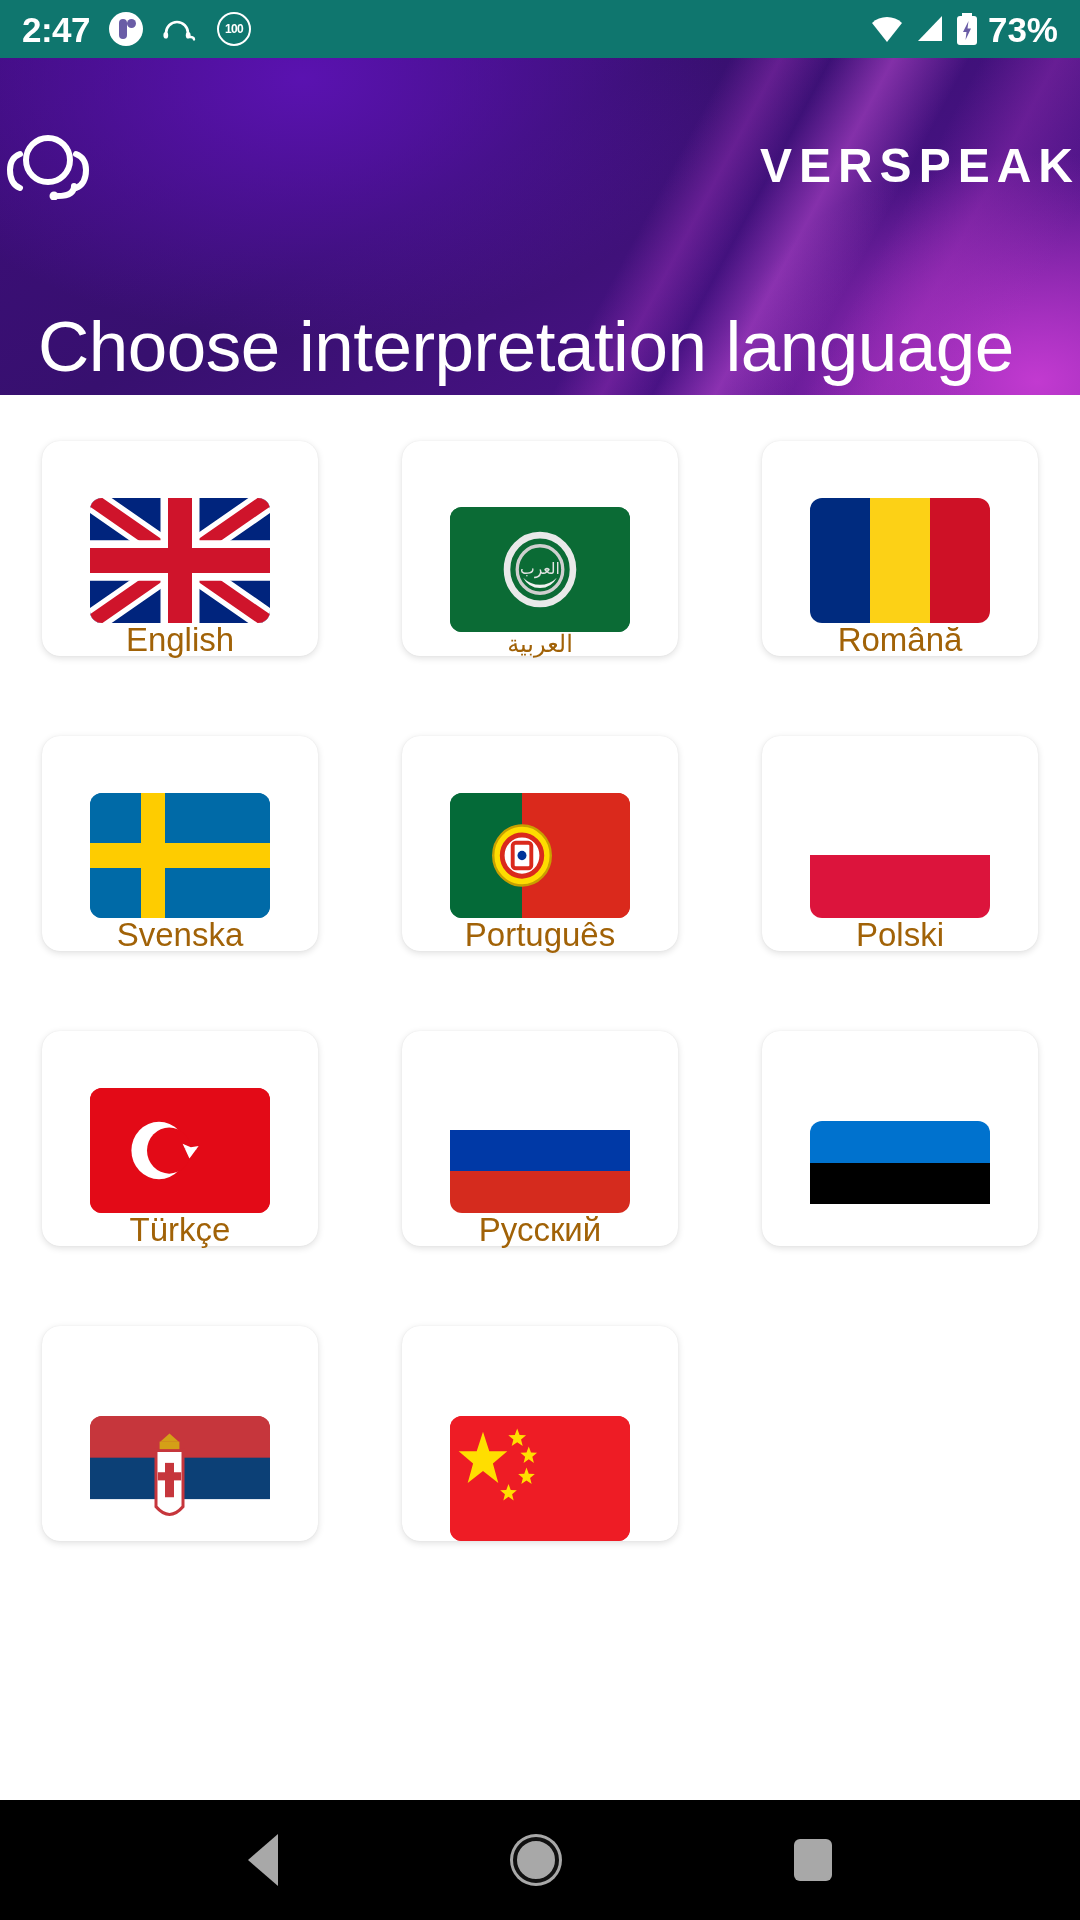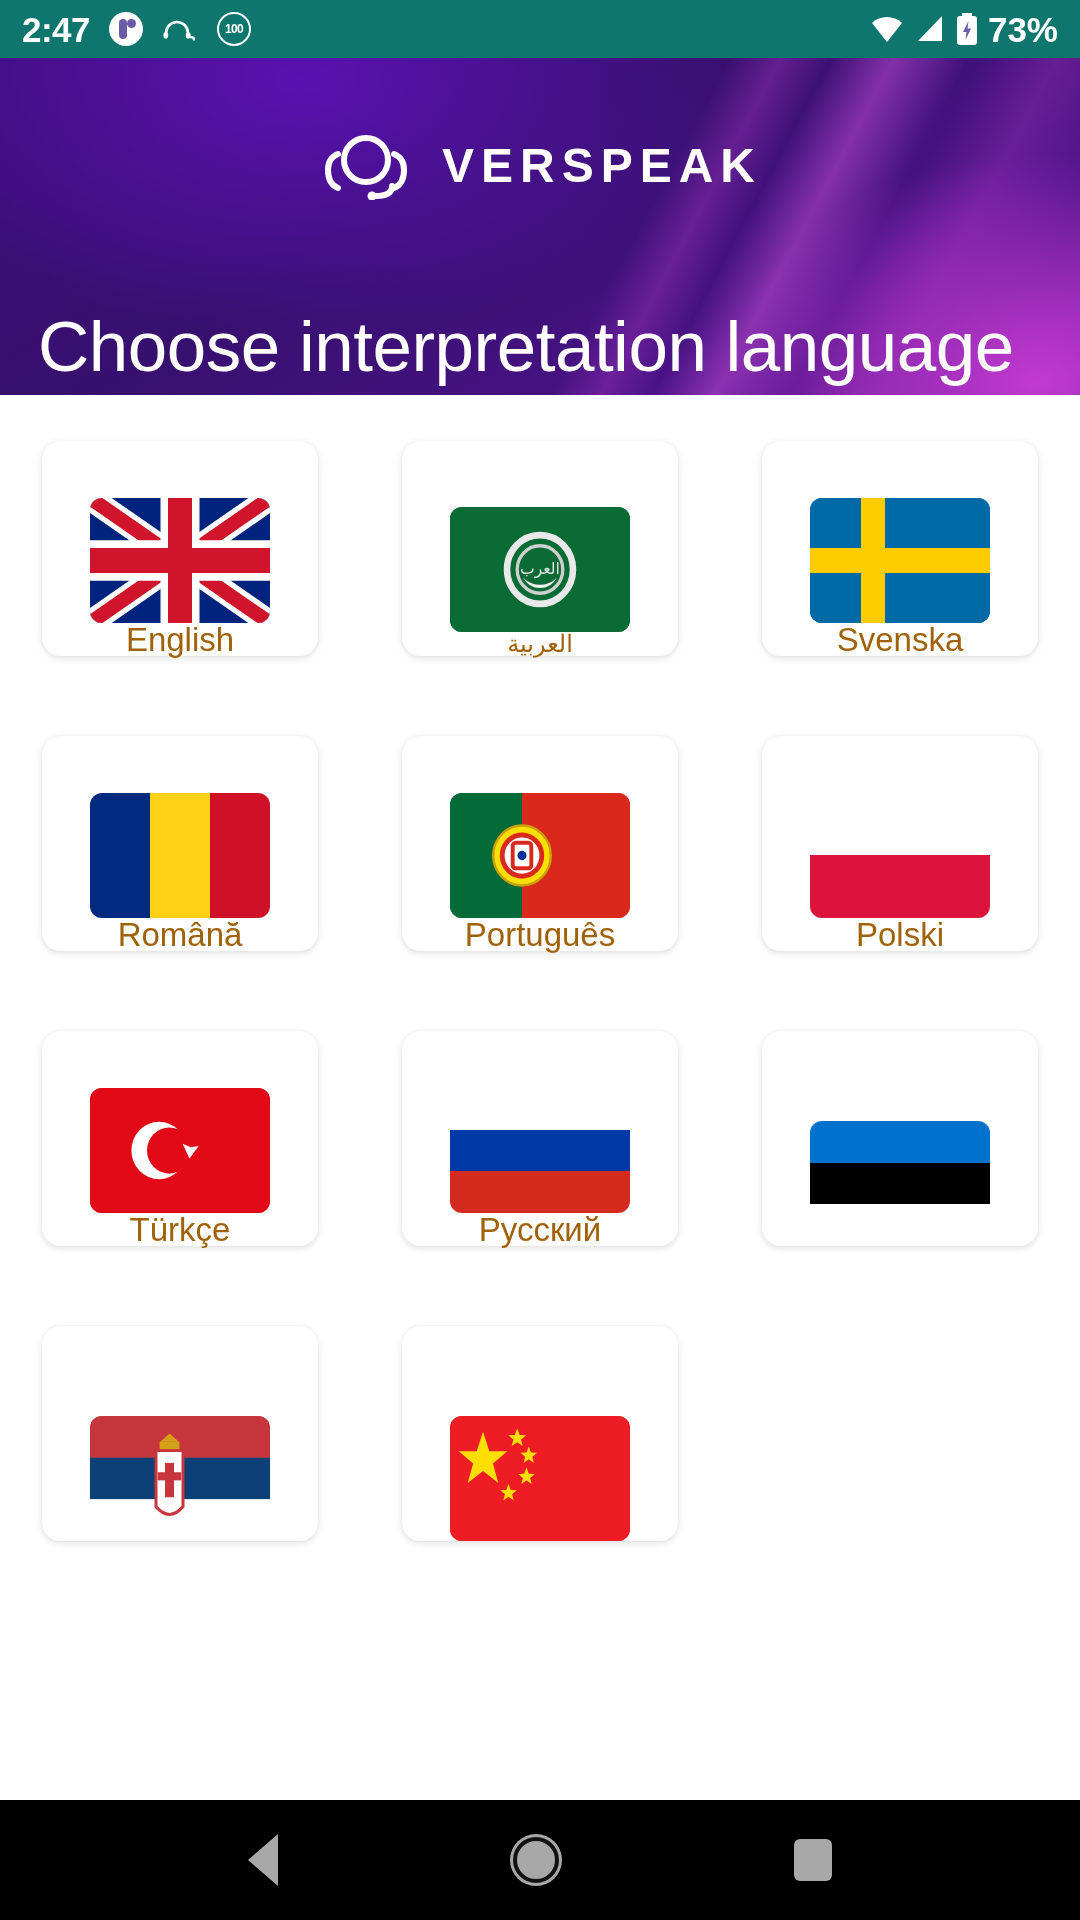--- a/index.html
+++ b/index.html
@@ -53,21 +53,21 @@
     background:
       linear-gradient(118deg, rgba(255,255,255,0) 58%, rgba(196,64,210,0.30) 62%, rgba(255,255,255,0) 66%),
       linear-gradient(118deg, rgba(255,255,255,0) 66%, rgba(214,86,226,0.45) 71%, rgba(255,255,255,0) 77%),
       linear-gradient(118deg, rgba(255,255,255,0) 78%, rgba(170,52,190,0.35) 84%, rgba(255,255,255,0) 92%),
       radial-gradient(ellipse 680px 420px at 28% 6%, #5a12b0 0%, rgba(90,18,176,0) 62%),
       radial-gradient(ellipse 520px 380px at 96% 96%, #c23ad0 0%, rgba(194,58,208,0) 60%),
       linear-gradient(150deg, #3d0d7a 0%, #37106f 40%, #471283 72%, #6b1a9e 100%);
   }
   .logo-row {
     position: absolute; left: 0; right: 0; top: 72px;
-    display: flex; align-items: center; justify-content: center; gap: 28px;
+    display: flex; align-items: center; justify-content: space-between; gap: 28px;
   }
   .logo-mark { width: 96px; height: 70px; }
   .logo-text {
     color: #ffffff; font-size: 48px; font-weight: 700;
     letter-spacing: 7px;
   }
   .header-title {
     position: absolute; left: 38px; top: 248px;
     color: #ffffff; font-size: 71px; font-weight: 400;
     letter-spacing: -0.5px; white-space: nowrap;
@@ -218,33 +218,33 @@
               <circle r="7.6" fill="none" stroke="#cfcfcf" stroke-width="1.1"></circle>
               <path d="M-5.6 2.6 a6.4 6.4 0 0 0 11.2 0 a8 8 0 0 1 -11.2 0z" fill="#f2f2f2"></path>
               <text y="1.4" font-size="5.2" fill="#e3e3e3" text-anchor="middle" font-family="DejaVu Sans, sans-serif">العرب</text>
             </g>
           </svg>
         </div>
         <div class="card-label rtl">العربية</div>
       </div>
 
       <div class="card">
+        <div class="flag f-ro"></div>
+        <div class="card-label">Română</div>
+      </div>
+
+      <div class="card">
         <div class="flag f-se">
           <svg class="fl-svg" viewBox="0 0 60 40" preserveAspectRatio="none">
             <rect width="60" height="40" fill="#006aa7"></rect>
             <rect x="0" y="16" width="60" height="8" fill="#fecc00"></rect>
             <rect x="17" y="0" width="8" height="40" fill="#fecc00"></rect>
           </svg>
         </div>
         <div class="card-label">Svenska</div>
-      </div>
-
-      <div class="card">
-        <div class="flag f-ro"></div>
-        <div class="card-label">Română</div>
       </div>
 
       <div class="card">
         <div class="flag f-pt">
           <svg class="fl-svg" viewBox="0 0 60 40" preserveAspectRatio="none">
             <rect width="24" height="40" fill="#046a38"></rect>
             <rect x="24" width="36" height="40" fill="#da291c"></rect>
             <g transform="translate(24,20)">
               <circle r="9.6" fill="#fedd00" stroke="#c8a000" stroke-width="0.8"></circle>
               <circle r="6.6" fill="#fff"></circle>

